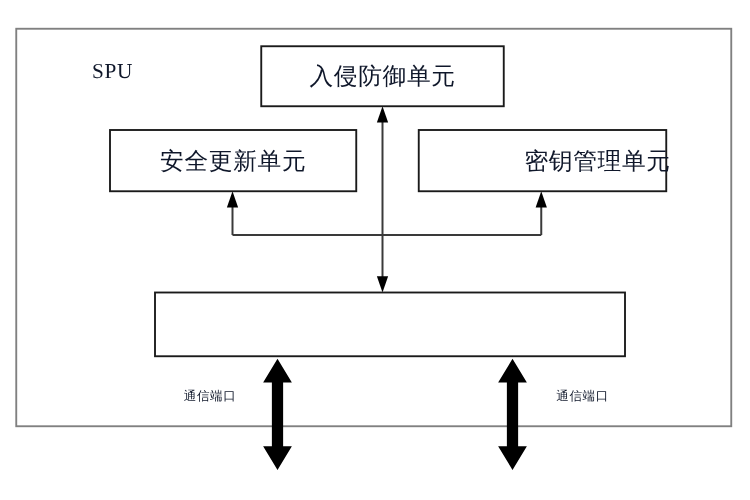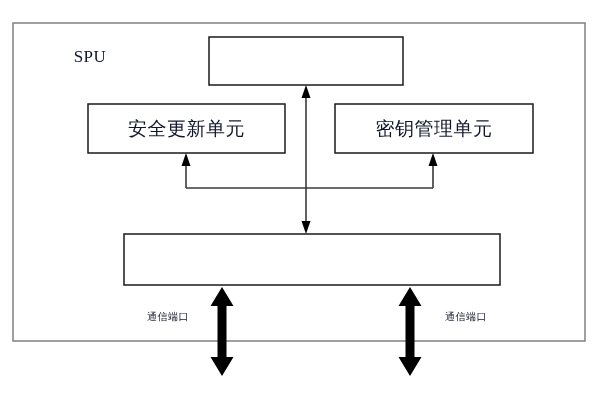--- a/index.html
+++ b/index.html
@@ -65,23 +65,24 @@
       <rect x="209" y="37" width="194" height="48" fill="#ffffff" stroke="#1a1a1a" stroke-width="1.5"></rect>
       <rect x="88" y="104" width="197" height="49" fill="#ffffff" stroke="#1a1a1a" stroke-width="1.5"></rect>
       <rect x="335" y="104" width="198" height="49" fill="#ffffff" stroke="#1a1a1a" stroke-width="1.5"></rect>
       <rect x="124" y="234" width="376" height="51" fill="#ffffff" stroke="#1a1a1a" stroke-width="1.5"></rect>
       <polygon points="222,287 233.5,306 226.5,306 226.5,357 233.5,357 222,376 210.5,357 217.5,357 217.5,306 210.5,306" fill="#000000"></polygon>
       <polygon points="410,287 421.5,306 414.5,306 414.5,357 421.5,357 410,376 398.5,357 405.5,357 405.5,306 398.5,306" fill="#000000"></polygon>
     </svg>
 
   <div class="node-label spu-label" id="spu-title" style="left: 60px; top: 45px; width: 60px; height: 24px;">SPU</div>
 
+  <div class="node-label box-label" id="label-box-0" style="left: 209px; top: 37px; width: 194px; height: 48px;">入侵防御单元</div>
 
   <div class="node-label box-label" id="label-box-1" style="left: 88px; top: 104px; width: 197px; height: 49px; font-family: Liberation Serif, serif;">安全更新单元</div>
 
-  <div class="node-label box-label" id="label-box-2" style="left: 335px; top: 104px; width: 198px; height: 49px;">密钥管理单元</div>
+  <div class="node-label box-label" id="label-box-2" style="left: 335px; top: 104px; width: 198px; height: 49px; padding-left: 44px;">密钥管理单元</div>
 
 
   <div class="node-label port-label" id="label-port-0" style="left: 128px; top: 305px; width: 80px; height: 24px;">通信端口</div>
 
   <div class="node-label port-label" id="label-port-1" style="left: 426px; top: 305px; width: 80px; height: 24px;">通信端口</div>
 
 </div>
 
 </body></html>

